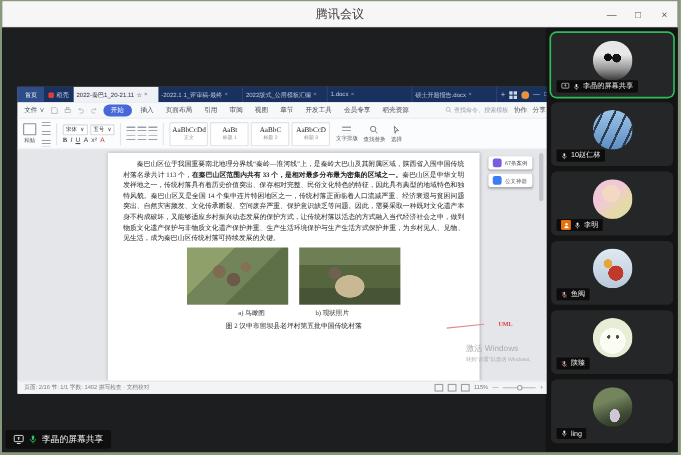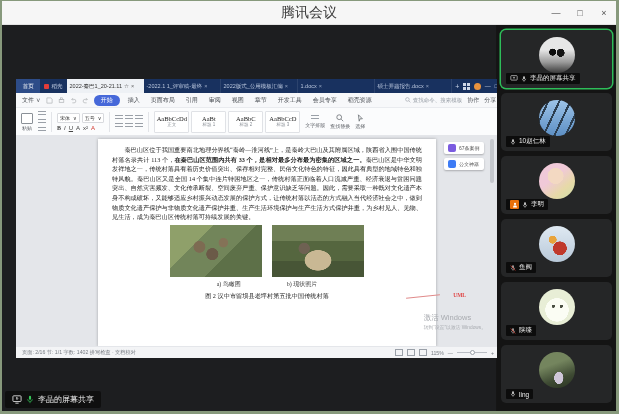--- a/index.html
+++ b/index.html
@@ -1,21 +1,21 @@
 <!DOCTYPE html>
 <html><head>
 <meta charset="utf-8">
 <style>
   html,body{margin:0;padding:0}
   body{width:619px;height:414px;position:relative;background:#87997c;overflow:hidden;
        font-family:"Liberation Sans",sans-serif;-webkit-font-smoothing:antialiased}
   .app{position:absolute;left:2px;top:1px;width:614px;height:410px;display:flex;flex-direction:column;background:#161616}
   
   .titlebar{height:23px;background:#f6f6f6;border-bottom:1px solid #e3e3e3;display:flex;align-items:center;position:relative;flex:none}
-  .title{position:absolute;left:0;right:0;text-align:center;font-size:14px;color:#3c3c3c}
+  .title{position:absolute;left:0;right:0;text-align:center;font-size:11px;color:#3c3c3c}
   .win-controls{margin-left:auto;display:flex;z-index:2}
   .win-btn{width:24px;height:23px;display:flex;align-items:center;justify-content:center;font-size:9px;color:#555;cursor:default}
   
   .meeting{flex:1;position:relative;background:#151515;overflow:hidden}
   .share-stage{position:absolute;left:0;top:0;width:494px;height:100%;background:#1d1e20}
   
   .wps{position:absolute;left:14px;top:54px;width:494px;height:279px;display:flex;flex-direction:column;background:#fff}
   .tabbar{height:14px;background:#18315f;display:flex;align-items:stretch;color:#c9d4e8;font-size:5.5px;flex:none}
   .tab-home{width:28px;background:#2d4c88;color:#fff;display:flex;align-items:center;justify-content:center}
   .tab-docer{width:30px;display:flex;align-items:center;justify-content:center;gap:2px}

